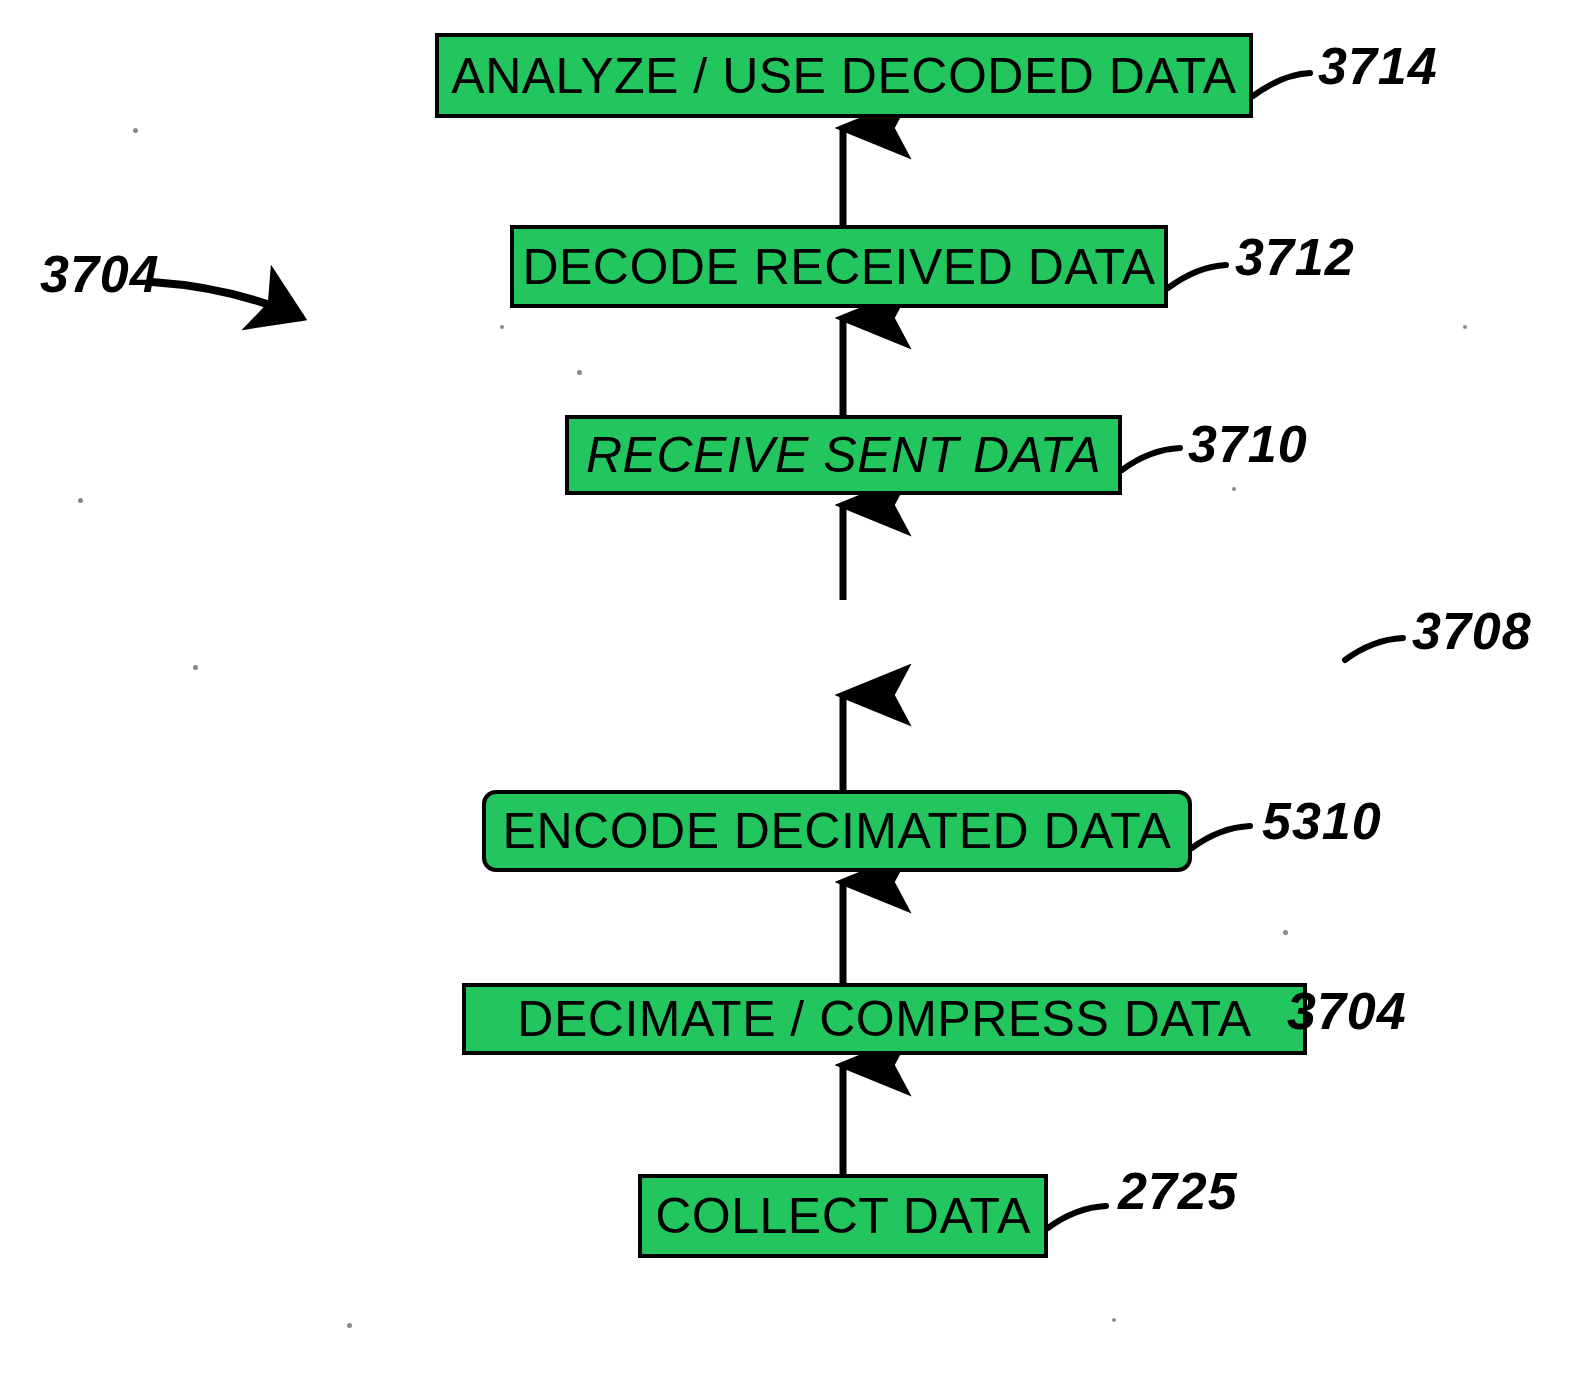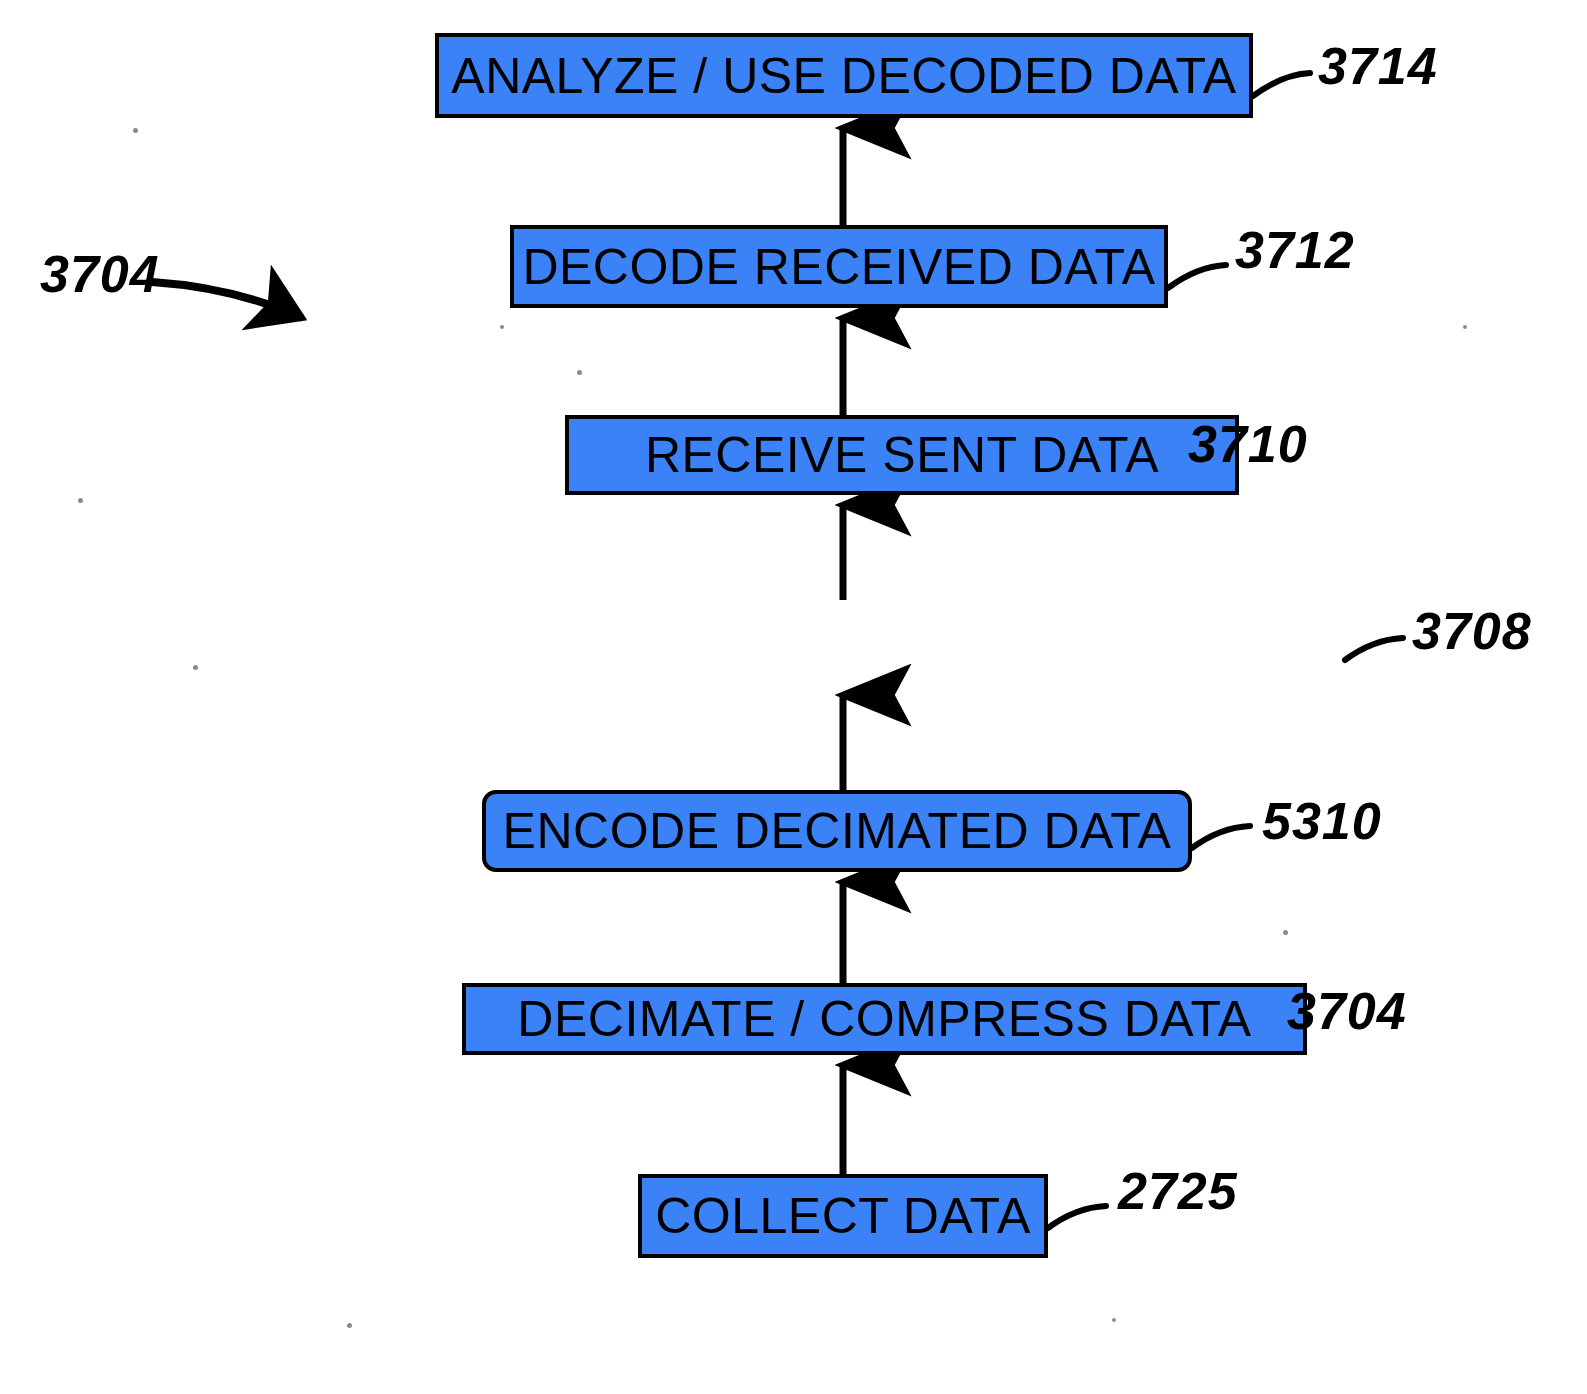--- a/index.html
+++ b/index.html
@@ -14,21 +14,21 @@
     height: 1394px;
     background: #ffffff;
     overflow: hidden;
     font-family: "Liberation Sans", "DejaVu Sans", sans-serif;
   }
   
   .step-box {
     position: absolute;
     box-sizing: border-box;
     border: 4px solid #000000;
-    background: #3b82f6;
+    background: #22c55e;
     display: flex;
     align-items: center;
     justify-content: center;
   }
   .step-label {
     font-family: "Liberation Sans", "DejaVu Sans", sans-serif;
     font-weight: 400;
     color: #000000;
     white-space: nowrap;
     letter-spacing: 0.5px;
@@ -113,23 +113,23 @@
   <div class="ref-num" style="left:40px; top:248px;">3704</div>
 
   <div class="step-box" style="left:435px; top:33px; width:818px; height:85px;">
     <span class="step-label" style="font-size:50px;">ANALYZE / USE DECODED DATA</span>
   </div>
   <div class="ref-num" style="left:1318px; top:40px;">3714</div>
 
   <div class="step-box" style="left:510px; top:225px; width:658px; height:83px;align-items:center;">
     <span class="step-label" style="font-size:50px;">DECODE RECEIVED DATA</span>
   </div>
-  <div class="ref-num" style="left:1235px; top:224px;text-align:right;">3712</div>
+  <div class="ref-num" style="left:1235px; top:231px;text-align:right;">3712</div>
 
-  <div class="step-box" style="left:565px; top:415px; width:674px; height:80px;">
+  <div class="step-box" style="left:565px; top:415px; width:557px; height:80px;font-style:italic;">
     <span class="step-label" style="font-size:50px;">RECEIVE SENT DATA</span>
   </div>
   <div class="ref-num" style="left:1188px; top:418px;">3710</div>
 
   <div class="ref-num" style="left:1412px; top:605px;">3708</div>
 
   <div class="step-box" style="left:482px; top:790px; width:710px; height:82px;border-radius:14px;">
     <span class="step-label" style="font-size:50px;">ENCODE DECIMATED DATA</span>
   </div>
   <div class="ref-num" style="left:1262px; top:795px;">5310</div>

